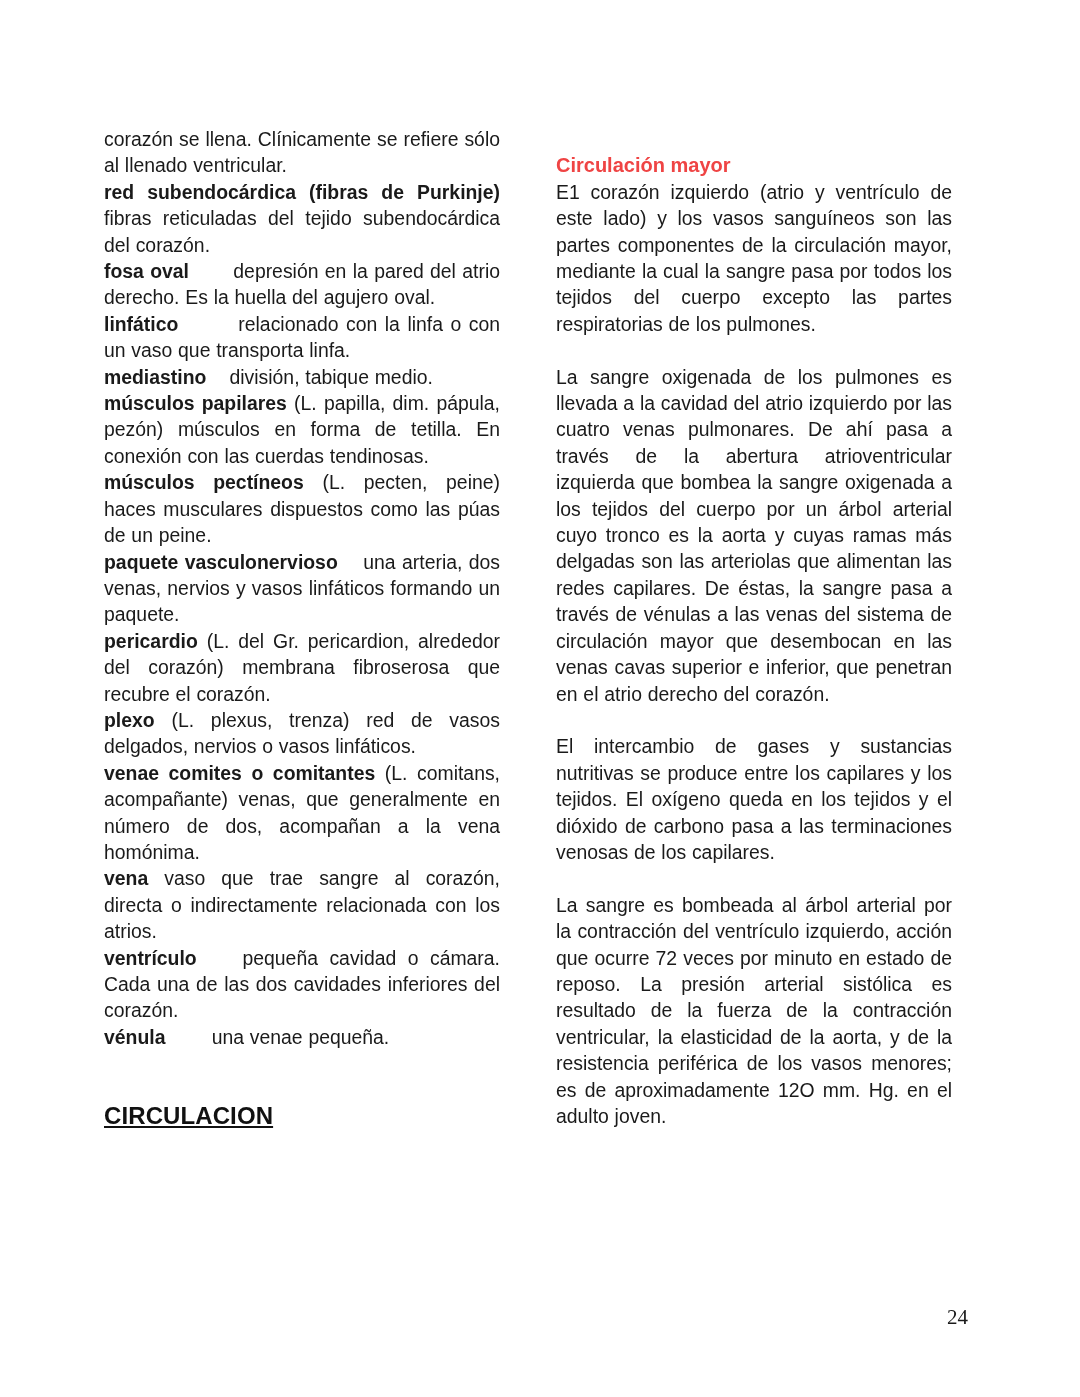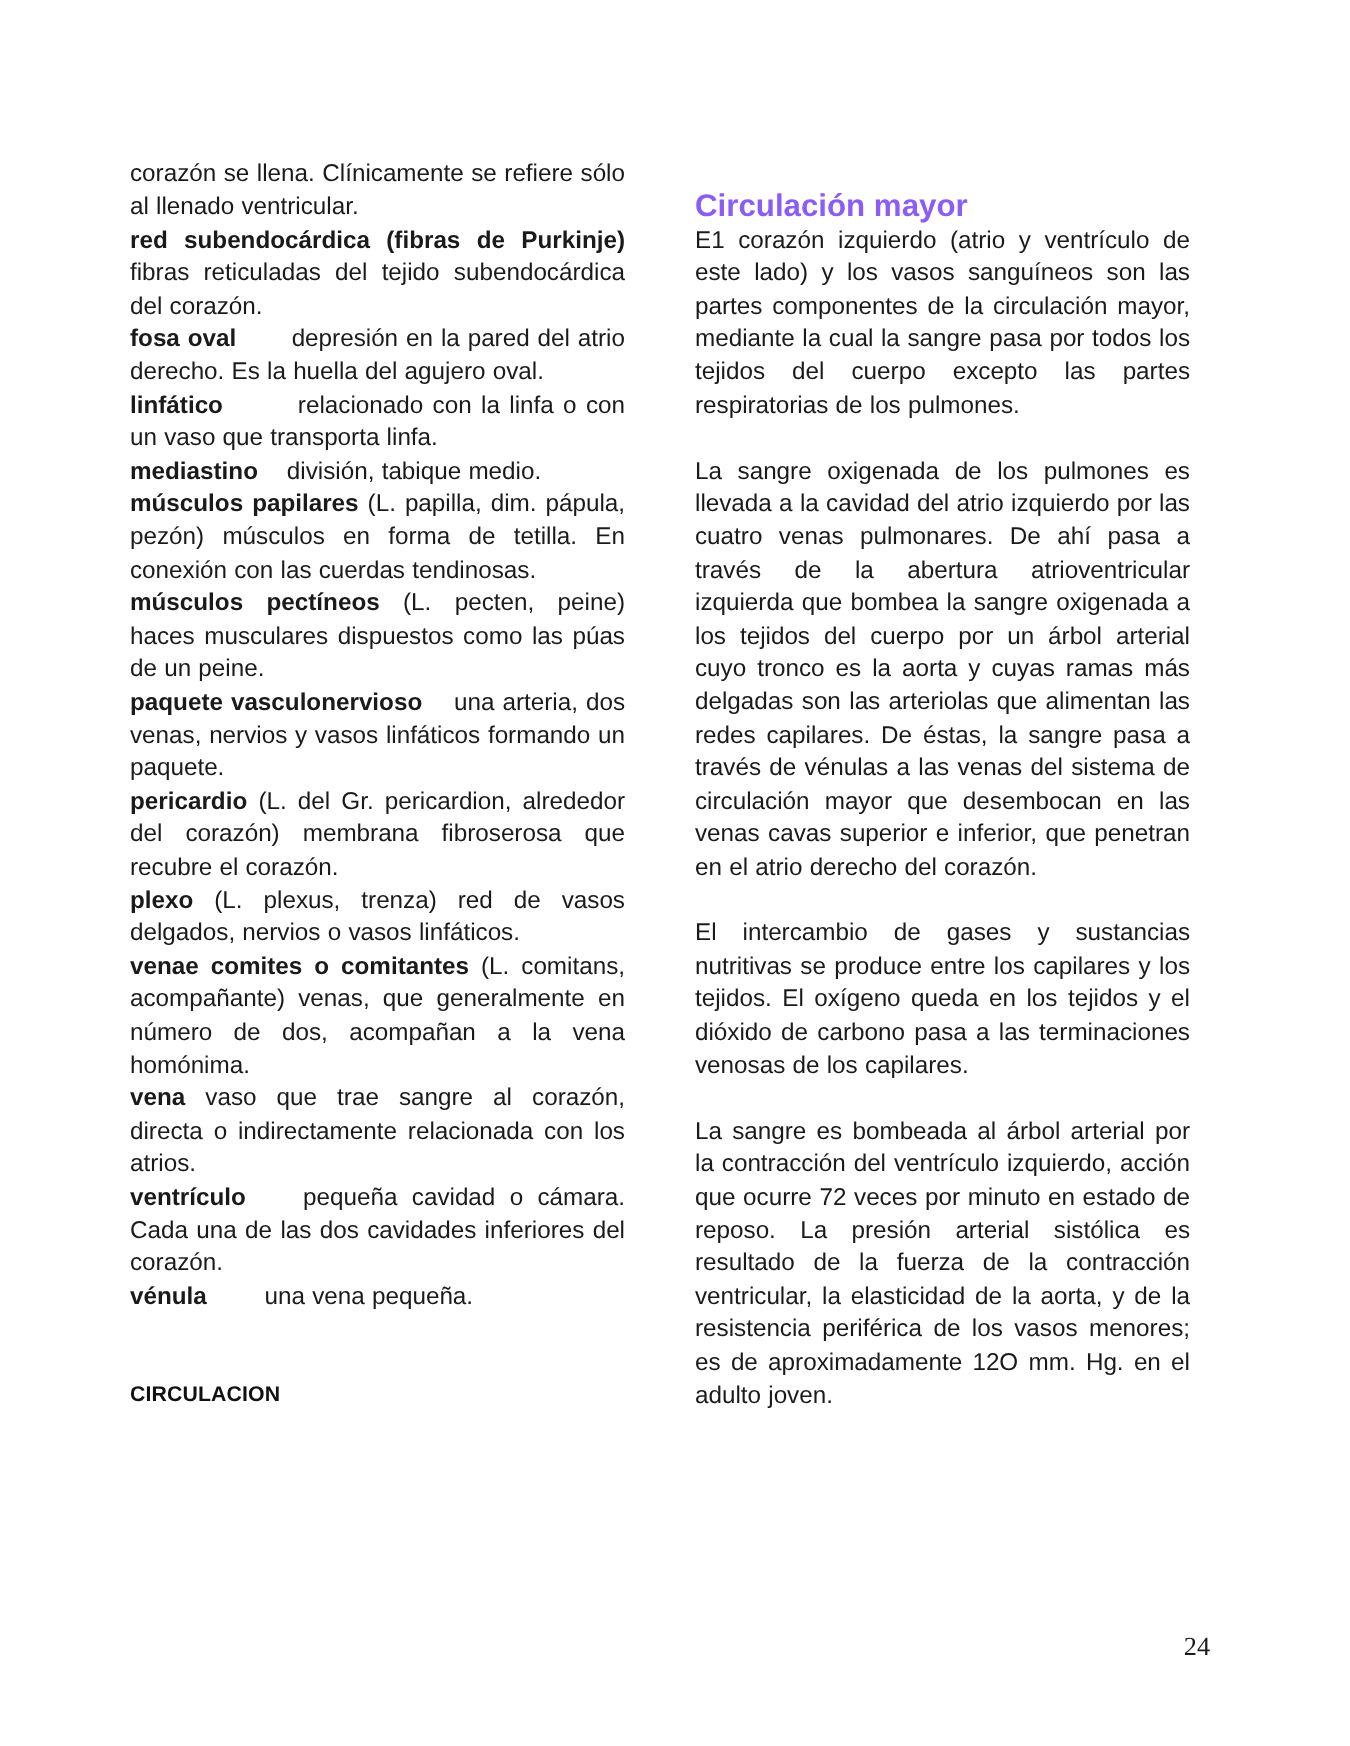--- a/index.html
+++ b/index.html
@@ -43,32 +43,33 @@
   }
   .para.last-justify {
     text-align-last: left;
   }
   .para + .para { margin-top: 0; }
 
   .term {
     font-weight: bold;
   }
   .heading {
-    font-size: 25px;
+    font-size: 20px;
     line-height: 26.4px;
     font-weight: bold;
-    color: #8b5cf6;
+    color: #ef4444;
     margin: 0;
   }
   .section-heading {
-    font-size: 17px;
+    font-size: 24px;
     line-height: 26.4px;
     font-weight: bold;
     color: #111111;
     letter-spacing: 0.1px;
+    text-decoration: underline;
   }
   .spacer-1 { height: 26.4px; }
   .spacer-2 { height: 52.8px; }
 
   .page-number {
     position: absolute;
     right: 112px;
     top: 1305px;
     font-family: "Liberation Serif", serif;
     font-size: 21px;
@@ -104,21 +105,21 @@
 
         <p class="para"><span class="term">plexo</span> <span>(L. plexus, trenza) red de vasos delgados, nervios o vasos linfáticos.</span></p>
 
 
         <p class="para"><span class="term">venae comites o comitantes</span> <span>(L. comitans, acompañante) venas, que generalmente en número de dos, acompañan a la vena homónima.</span></p>
 
         <p class="para"><span class="term">vena</span> <span>vaso que trae sangre al corazón, directa o indirectamente relacionada con los atrios.</span></p>
 
         <p class="para"><span class="term">ventrículo</span> &nbsp; &nbsp;<span>pequeña cavidad o cámara. Cada una de las dos cavidades inferiores del corazón.</span></p>
 
-        <p class="para last-justify"><span class="term">vénula</span> &nbsp; &nbsp; &nbsp; &nbsp;<span>una vena pequeña.</span></p>
+        <p class="para last-justify"><span class="term">vénula</span> &nbsp; &nbsp; &nbsp; &nbsp;<span>una venae pequeña.</span></p>
       </div>
 
       <div class="spacer-2"></div>
 
       <p class="heading section-heading">CIRCULACION</p>
 
     </div>
 
     <div class="col col-right">
 

